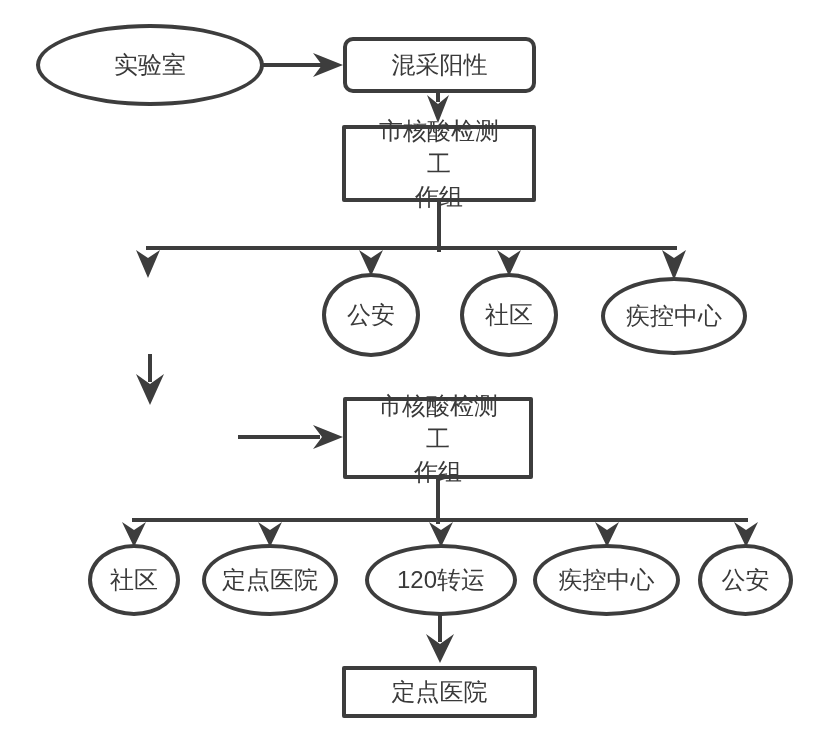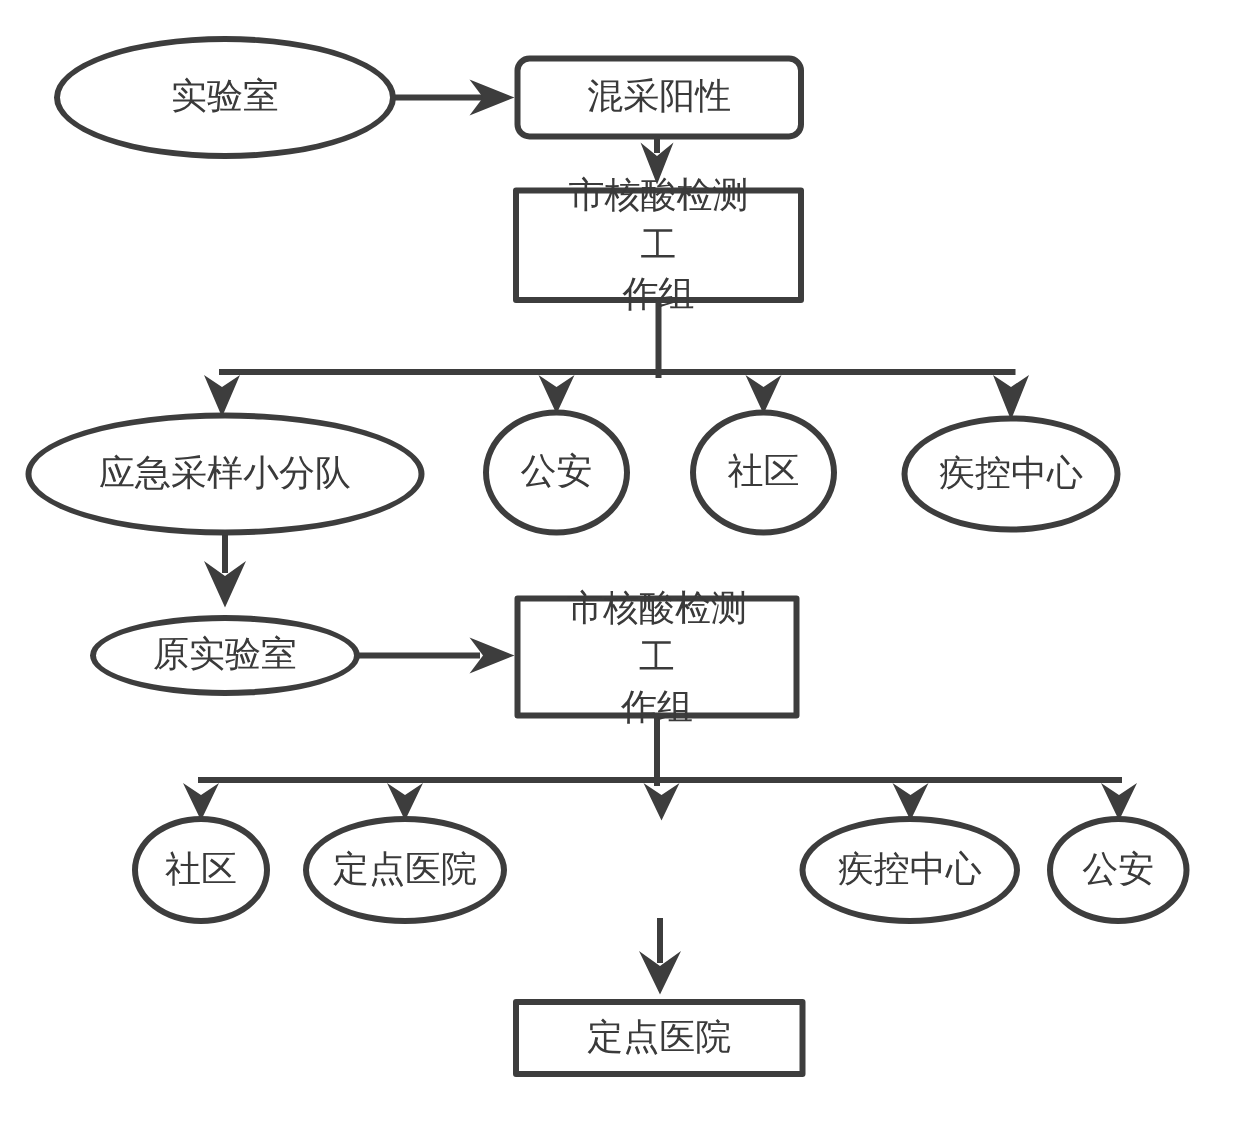--- a/index.html
+++ b/index.html
@@ -96,53 +96,50 @@
 
   <div class="node rounded" style="left:343px; top:37px; width:193px; height:56px;">
     <span class="label">混采阳性</span>
   </div>
 
   <div class="node rect two-line" style="left:342px; top:125px; width:194px; height:77px;">
     <span class="label">市核酸检测工
 作组</span>
   </div>
 
-  <div class="node ellipse" style="left:17px; top:275px; width:266px; height:82px;">
-    <span class="label">应急采样小分队</span>
-  </div>
 
   <div class="node ellipse" style="left:322px; top:273px; width:98px; height:84px;">
     <span class="label">公安</span>
   </div>
 
   <div class="node ellipse" style="left:460px; top:273px; width:98px; height:84px;">
     <span class="label">社区</span>
   </div>
 
   <div class="node ellipse" style="left:601px; top:277px; width:146px; height:78px;">
     <span class="label">疾控中心</span>
   </div>
 
-  <div class="node ellipse" style="left:60px; top:410px; width:180px; height:54px;">
-    <span class="label">原实验室</span>
-  </div>
 
   <div class="node rect two-line" style="left:343px; top:397px; width:190px; height:82px;">
     <span class="label">市核酸检测工
 作组</span>
   </div>
 
   <div class="node ellipse" style="left:88px; top:544px; width:92px; height:72px;">
     <span class="label">社区</span>
   </div>
 
   <div class="node ellipse" style="left:202px; top:544px; width:136px; height:72px;">
     <span class="label">定点医院</span>
   </div>
 
+  <div class="node ellipse" style="left:365px; top:544px; width:152px; height:72px;">
+    <span class="label">120转运</span>
+  </div>
 
   <div class="node ellipse" style="left:533px; top:544px; width:147px; height:72px;">
     <span class="label">疾控中心</span>
   </div>
 
   <div class="node ellipse" style="left:698px; top:544px; width:95px; height:72px;">
     <span class="label">公安</span>
   </div>
 
   <div class="node rect" style="left:342px; top:666px; width:195px; height:52px;">

